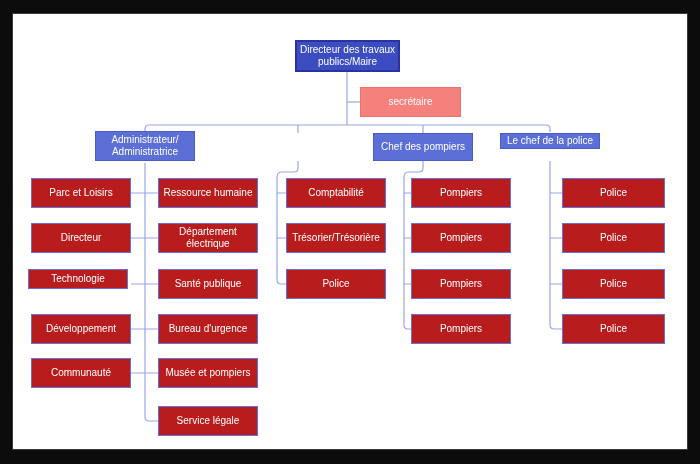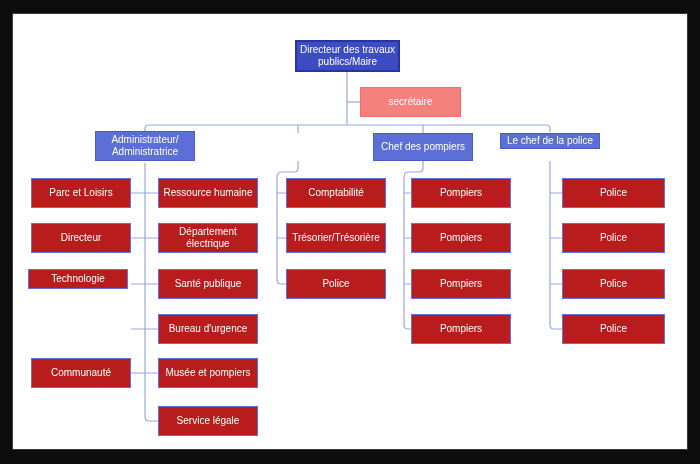--- a/index.html
+++ b/index.html
@@ -89,20 +89,21 @@
   <div class="node assistant" style="left:360px;top:87px;width:101px;height:30px">secrétaire</div>
 
   <div class="node manager" style="left:95px;top:131px;width:100px;height:30px">Administrateur/
 Administratrice</div>
   <div class="node manager" style="left:373px;top:133px;width:100px;height:28px">Chef des pompiers</div>
   <div class="node manager" style="left:500px;top:133px;width:100px;height:16px">Le chef de la police</div>
 
   <div class="node child" style="left:31px;top:178px;width:100px;height:30px">Parc et Loisirs</div>
   <div class="node child" style="left:31px;top:223px;width:100px;height:30px">Directeur</div>
   <div class="node child" style="left:28px;top:269px;width:100px;height:20px">Technologie</div>
+  <div class="node child" style="left:31px;top:314px;width:100px;height:30px">Développement</div>
   <div class="node child" style="left:31px;top:358px;width:100px;height:30px">Communauté</div>
 
   <div class="node child" style="left:158px;top:178px;width:100px;height:30px">Ressource humaine</div>
   <div class="node child" style="left:158px;top:223px;width:100px;height:30px">Département électrique</div>
   <div class="node child" style="left:158px;top:269px;width:100px;height:30px">Santé publique</div>
   <div class="node child" style="left:158px;top:314px;width:100px;height:30px">Bureau d'urgence</div>
   <div class="node child" style="left:158px;top:358px;width:100px;height:30px">Musée et pompiers</div>
   <div class="node child" style="left:158px;top:406px;width:100px;height:30px">Service légale</div>
 
   <div class="node child" style="left:286px;top:178px;width:100px;height:30px">Comptabilité</div>

